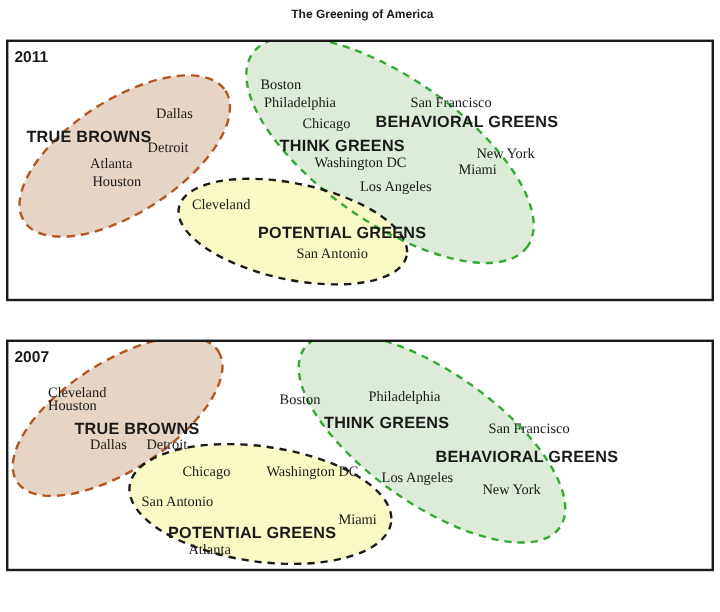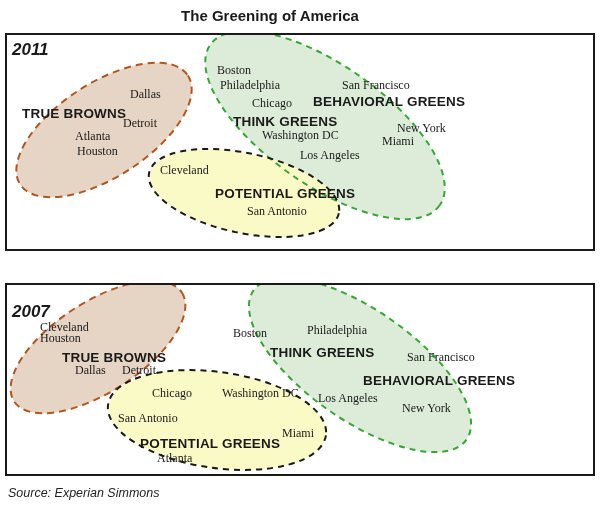--- a/index.html
+++ b/index.html
@@ -1,28 +1,28 @@
 <!DOCTYPE html>
 <html><head>
 <meta charset="utf-8">
 <style>
   html,body{margin:0;padding:0;background:#fff;}
   #stage{position:relative;width:600px;height:510px;background:#fff;overflow:hidden;
          font-family:"Liberation Sans","DejaVu Sans",sans-serif;color:#1a1a1a;}
   .title{position:absolute;left:0;top:7px;width:540px;text-align:center;
-         font-size:15px;font-weight:bold;white-space:nowrap;}
+         font-size:10px;font-weight:bold;white-space:nowrap;padding-left:32px;}
   .panel{position:absolute;left:5px;width:590px;border:2px solid #1a1a1a;
          box-sizing:border-box;background:#fff;}
   #panel-2011{top:33px;height:218px;}
   #panel-2007{top:283px;height:193px;}
   #seg-svg{position:absolute;left:0;top:0;}
   #labels{position:absolute;left:0;top:0;width:600px;height:510px;pointer-events:none;}
-  .year{position:absolute;font-size:17px;font-weight:bold;white-space:nowrap;font-style:italic;}
+  .year{position:absolute;font-size:13px;font-weight:bold;white-space:nowrap;}
   #year-2011{left:12px;top:40px;}
-  #year-2007{left:12px;top:302px;}
+  #year-2007{left:12px;top:290px;}
   .lbl{position:absolute;white-space:nowrap;line-height:1;}
   .lbl.city{font-size:12px;font-family:Liberation Serif, serif;}
   .lbl.segment{font-size:13.5px;font-weight:bold;letter-spacing:.2px;}
   .source{position:absolute;left:8px;top:486px;font-size:12.5px;font-style:italic;color:#222;
           font-family:"Liberation Sans","DejaVu Sans",sans-serif;}
 </style>
 </head>
 <body>
 
 <div id="stage">
@@ -93,14 +93,13 @@
       <div class="lbl city" style="left: 318px; top: 392px;">Los Angeles</div>
       <div class="lbl city" style="left: 402px; top: 402px;">New York</div>
       <div class="lbl segment" style="left: 140px; top: 437px;">POTENTIAL GREENS</div>
       <div class="lbl city" style="left: 152px; top: 387px;">Chicago</div>
       <div class="lbl city" style="left: 222px; top: 387px;">Washington DC</div>
       <div class="lbl city" style="left: 118px; top: 412px;">San Antonio</div>
       <div class="lbl city" style="left: 282px; top: 427px;">Miami</div>
       <div class="lbl city" style="left: 157px; top: 452px;">Atlanta</div>
     </div>
 
-  <div class="source">Source: Experian Simmons</div>
 </div>
 
 </body></html>

